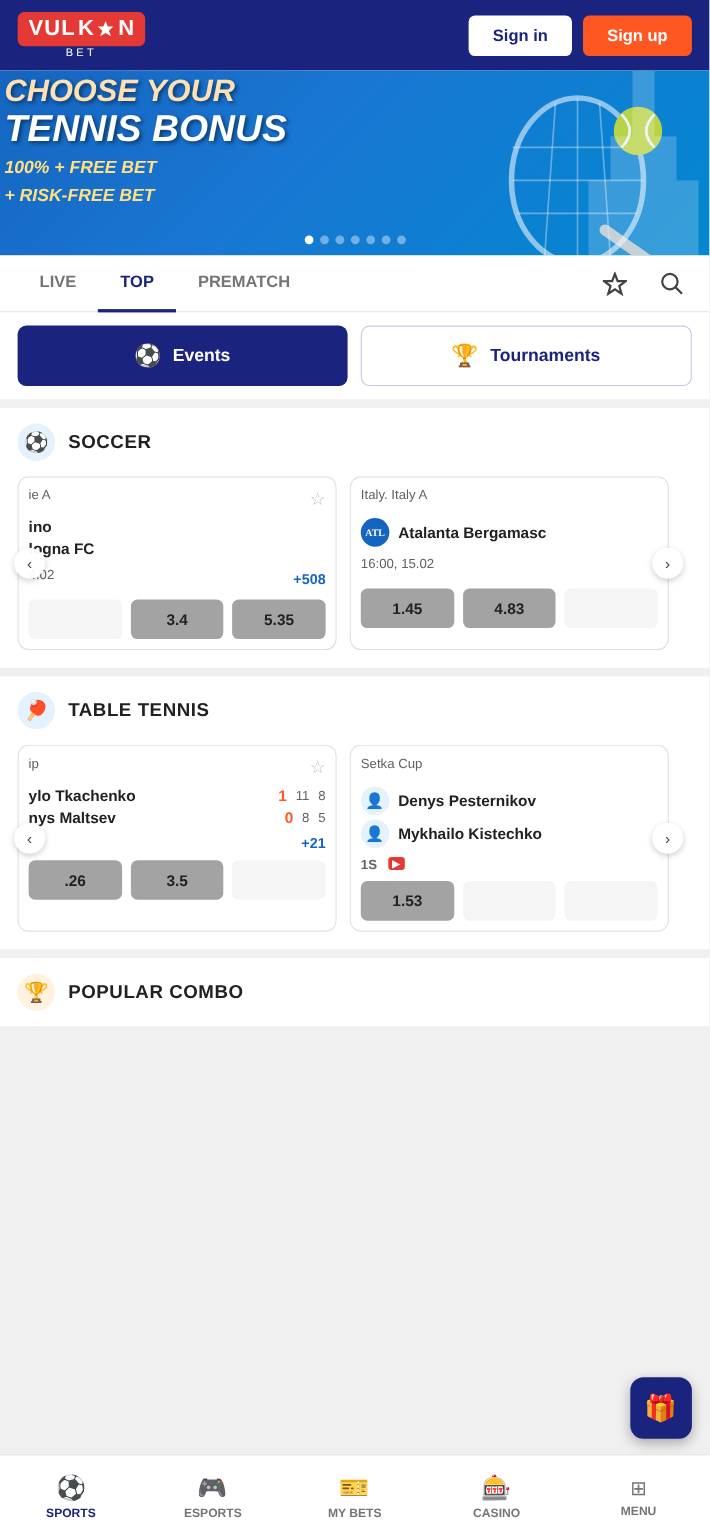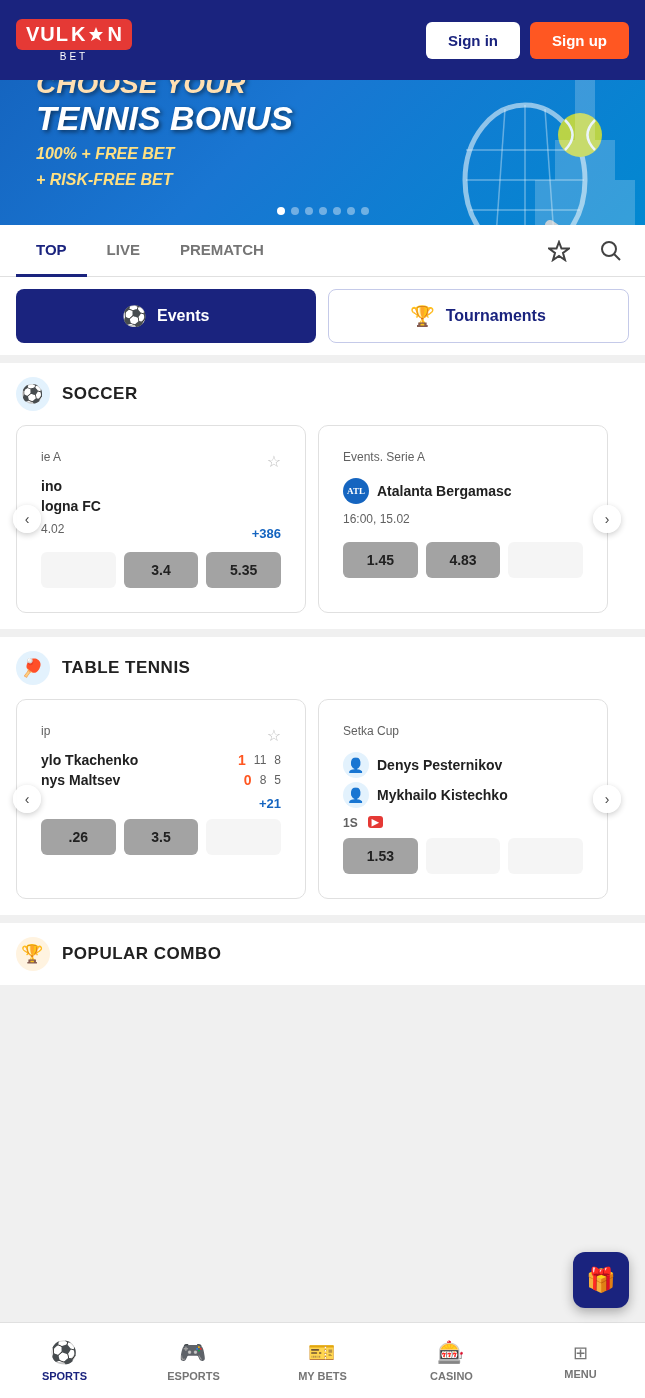--- a/index.html
+++ b/index.html
@@ -12,21 +12,21 @@
       overflow-x: hidden;
     }
 
     
     .header {
       background: #1a237e;
       display: flex;
       align-items: center;
       justify-content: space-between;
       padding: 10px 16px;
-      height: 80px;
+      height: 64px;
     }
     .logo {
       display: flex;
       align-items: center;
     }
     .header-buttons {
       display: flex;
       gap: 10px;
     }
     .btn-signin {
@@ -47,26 +47,26 @@
       padding: 10px 22px;
       font-weight: 600;
       font-size: 15px;
       cursor: pointer;
       text-align: right;
     }
 
     
     .banner {
       background: linear-gradient(135deg, #1565c0 0%, #1976d2 40%, #0288d1 100%);
-      height: 145px;
+      height: 168px;
       position: relative;
       overflow: hidden;
       display: flex;
-      align-items: flex-end;
-      padding: 36px;
+      align-items: flex-start;
+      padding: 4px;
     }
     .banner-content {
       z-index: 2;
     }
     .banner-title1 {
       color: #ffe0b2;
       font-size: 28px;
       font-weight: 900;
       text-transform: uppercase;
       font-style: italic;
@@ -230,21 +230,21 @@
       gap: 0;
       padding: 0 16px 16px;
       scrollbar-width: none;
     }
     .cards-row::-webkit-scrollbar { display: none; }
 
     .match-card {
       min-width: 300px;
       border: 1px solid #e0e0e0;
       border-radius: 10px;
-      padding: 24px;
+      padding: 9px;
       margin-right: 12px;
       background: white;
       flex-shrink: 0;
     }
     .card-league {
       font-size: 12px;
       color: #616161;
       margin-bottom: 8px;
       font-weight: 500;
     }
@@ -501,25 +501,25 @@
     <div class="dot"></div>
     <div class="dot"></div>
     <div class="dot"></div>
     <div class="dot"></div>
     <div class="dot"></div>
     <div class="dot"></div>
   </div>
 </div>
 
 <div class="tabs-bar">
+  <div class="tab-item">
+    <span>LIVE</span>
+  </div>
   <div class="tab-item active">
     <span>TOP</span>
-  </div>
-  <div class="tab-item">
-    <span>LIVE</span>
   </div>
   <div class="tab-item">
     <span>PREMATCH</span>
   </div>
   <div class="tab-icons">
     <div class="tab-icon-btn">
       <svg width="22" height="22" viewBox="0 0 22 22" fill="none" stroke="#424242" stroke-width="2">
         <polygon points="11,2 13.5,8.5 21,8.5 15,13 17,20 11,16 5,20 7,13 1,8.5 8.5,8.5"></polygon>
       </svg>
     </div>
@@ -555,33 +555,33 @@
         <div class="card-header-row">
           <span class="card-league">ie A</span>
           <span class="fav-icon">☆</span>
         </div>
         <div class="card-teams">
           <span class="card-team">ino</span>
           <span class="card-team">logna FC</span>
         </div>
         <div style="display:flex;justify-content:space-between;align-items:center;margin-bottom:8px;">
           <span class="card-time">4.02</span>
-          <span class="badge-plus">+386</span>
+          <span class="badge-plus">+508</span>
         </div>
         <div class="odds-row">
           <button class="odd-btn-empty"> </button>
           <button class="odd-btn">3.4</button>
           <button class="odd-btn">5.35</button>
         </div>
         <div class="arrow-left-circle">‹</div>
       </div>
 
       <div class="match-card" style="min-width:290px;position:relative;">
         <div class="card-header-row">
-          <span class="card-league">Events. Serie A</span>
+          <span class="card-league">Italy. Italy A</span>
         </div>
         <div class="card-teams">
           <div class="card-team-row">
             <div class="team-logo" style="background:#1565c0;color:white;font-size:9px;font-weight:800;">ATL</div>
             <span class="card-team">Atalanta Bergamasc</span>
           </div>
         </div>
         <div style="display:flex;justify-content:space-between;align-items:center;margin-bottom:8px;">
           <span class="card-time">16:00, 15.02</span>
         </div>

